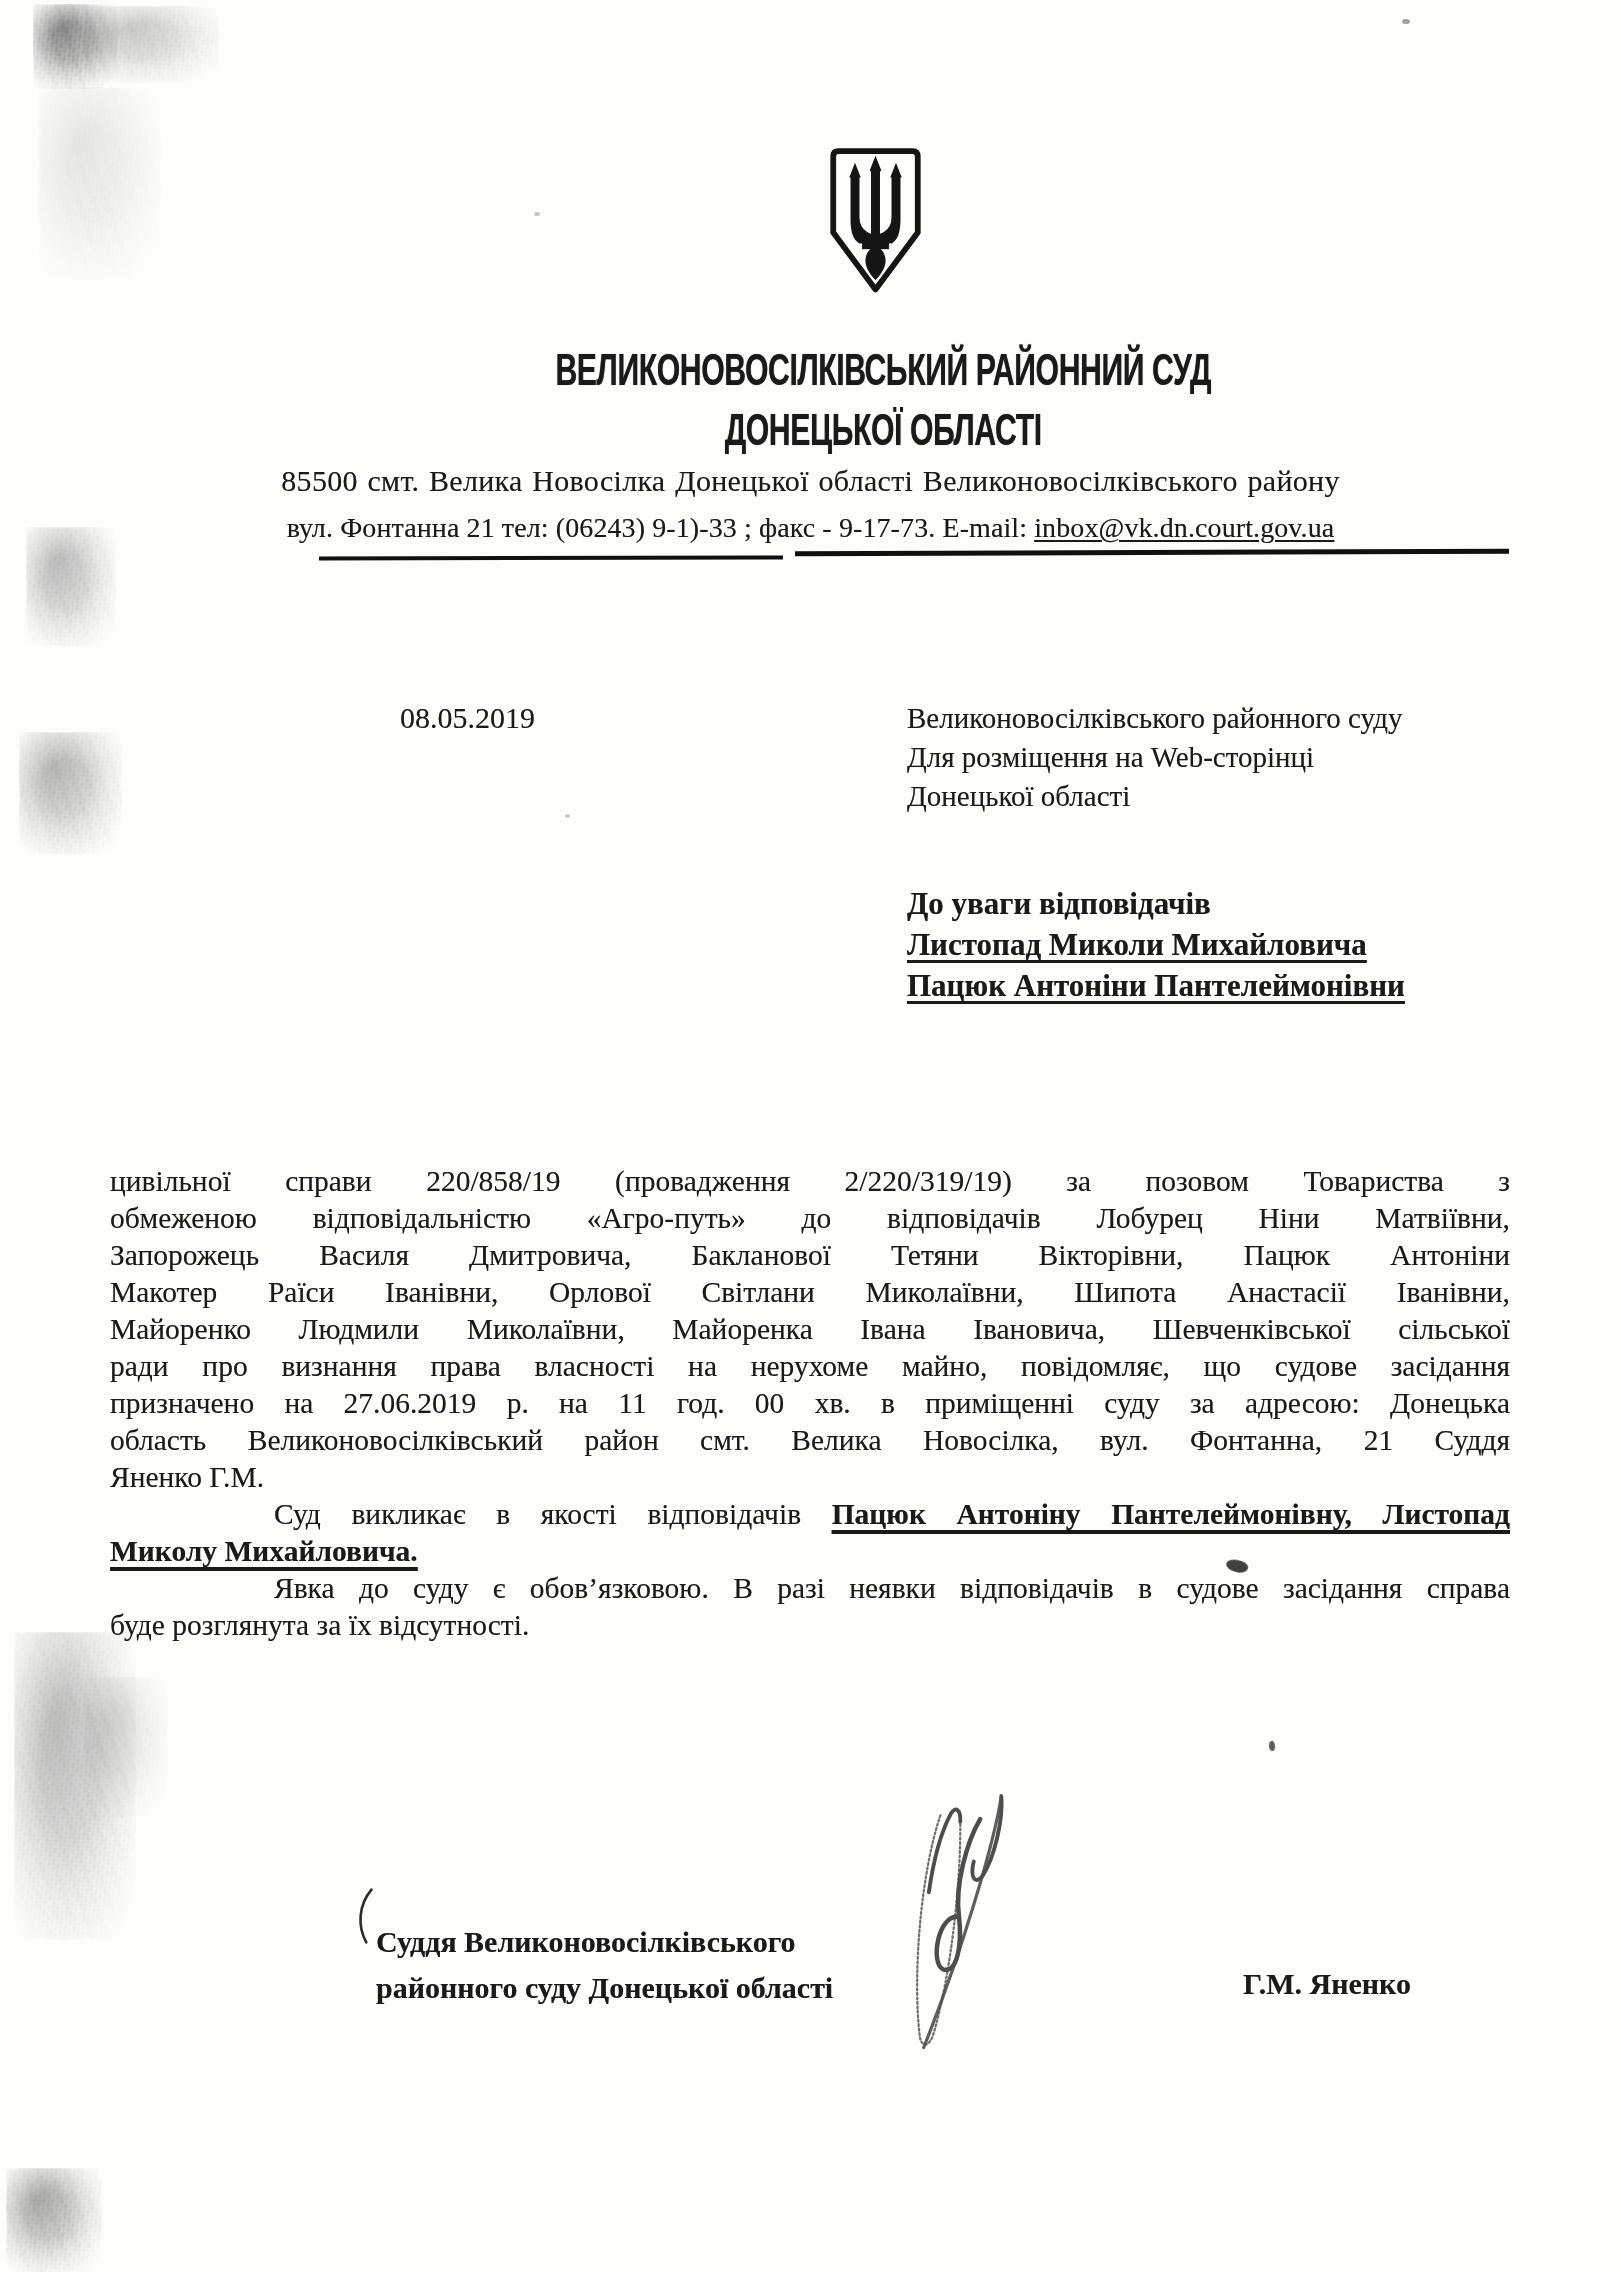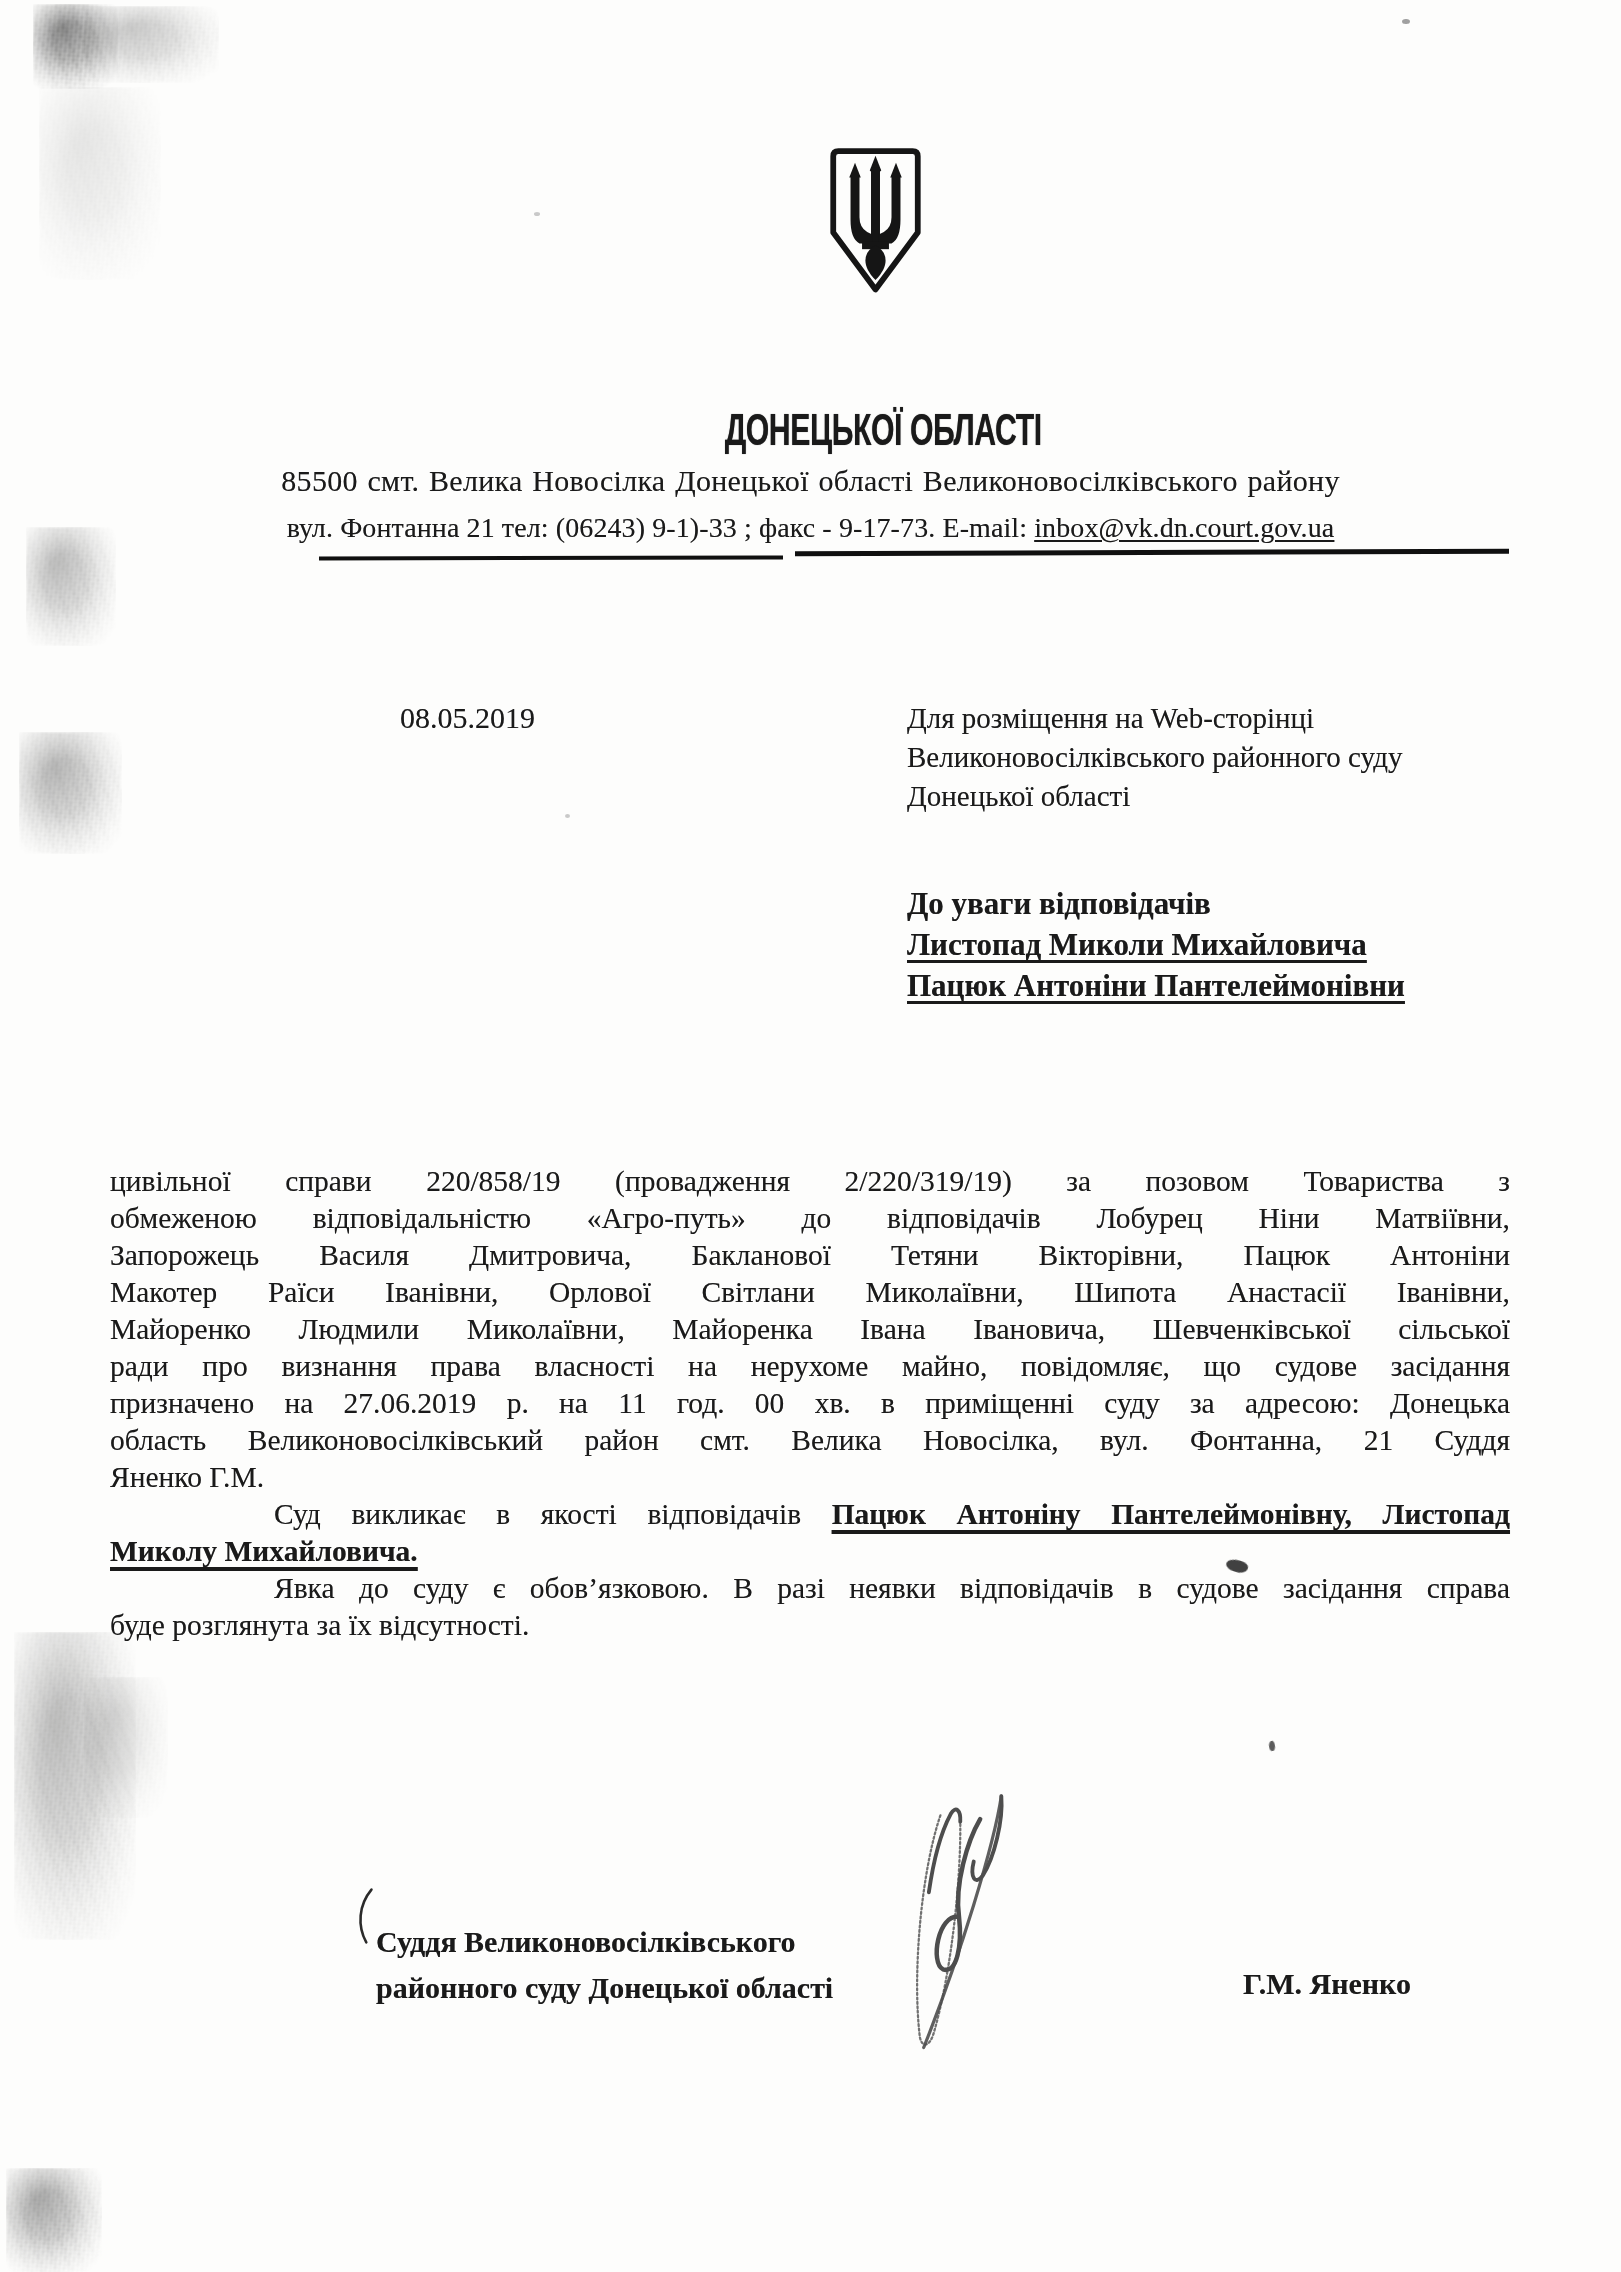--- a/index.html
+++ b/index.html
@@ -96,35 +96,38 @@
       <rect x="64" y="31" width="14" height="121"></rect>
       <path d="M39 23 L30 46 L48 46 Z"></path>
       <path d="M32 42 H46 V108 Q46 124 58 131 L66 135 V149 H46 Q32 142 32 112 Z"></path>
       <path d="M103 23 L94 46 L112 46 Z"></path>
       <path d="M96 42 H110 V112 Q110 142 96 149 H76 V135 L84 131 Q96 124 96 108 Z"></path>
       <rect x="50" y="146" width="42" height="12"></rect>
       <path d="M71 152 C51 163 49 184 71 206 C93 184 91 163 71 152 Z"></path>
     </g>
   </svg>
 
+  <div class="abs title-row title1">
+    <span class="condensed">ВЕЛИКОНОВОСІЛКІВСЬКИЙ РАЙОННИЙ СУД</span>
+  </div>
   <div class="abs title-row title2">
     <span class="condensed">ДОНЕЦЬКОЇ ОБЛАСТІ</span>
   </div>
 
   <div class="abs addr-row addr1 ink">85500 смт. Велика Новосілка Донецької області Великоновосілківського району</div>
   <div class="abs addr-row addr2 ink">
     <span>вул. Фонтанна 21 тел: (06243)   9-1)-33 ;  факс -  9-17-73.  E-mail: </span><span class="email">inbox@vk.dn.court.gov.ua</span>
   </div>
   <div class="abs rule rule-a"></div>
   <div class="abs rule rule-b"></div>
 
   <div class="abs date ink">08.05.2019</div>
   <div class="abs pubnote ink">
+    <div>Великоновосілківського районного суду</div>
     <div>Для розміщення на Web-сторінці</div>
-    <div>Великоновосілківського районного суду</div>
     <div>Донецької області</div>
   </div>
 
   <div class="abs recipients ink">
     <div>До уваги відповідачів</div>
     <div><span class="u-name">Листопад Миколи Михайловича</span></div>
     <div><span class="u-name">Пацюк Антоніни Пантелеймонівни</span></div>
   </div>
 
   <div class="abs bodyblock ink">

